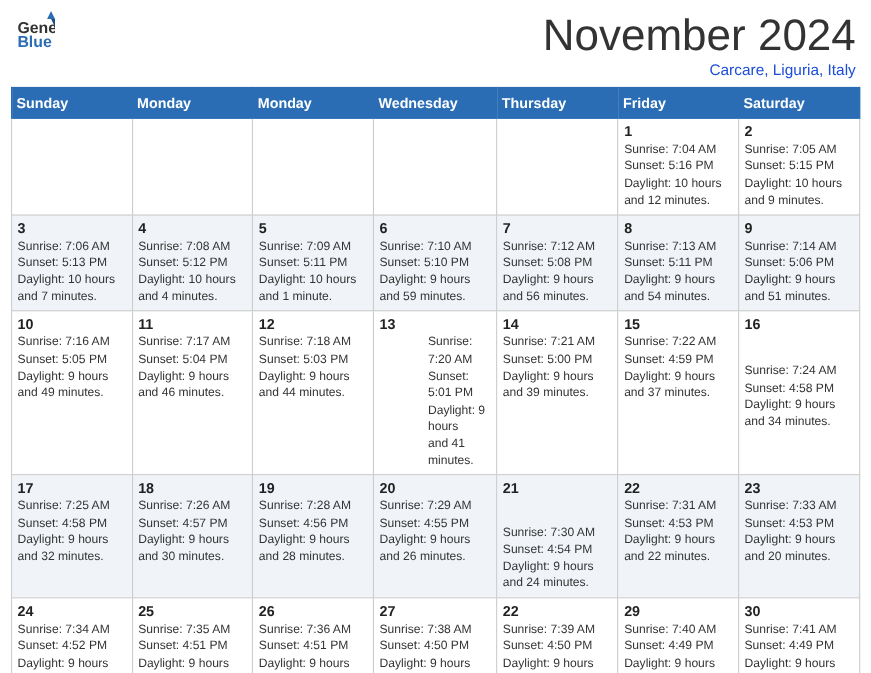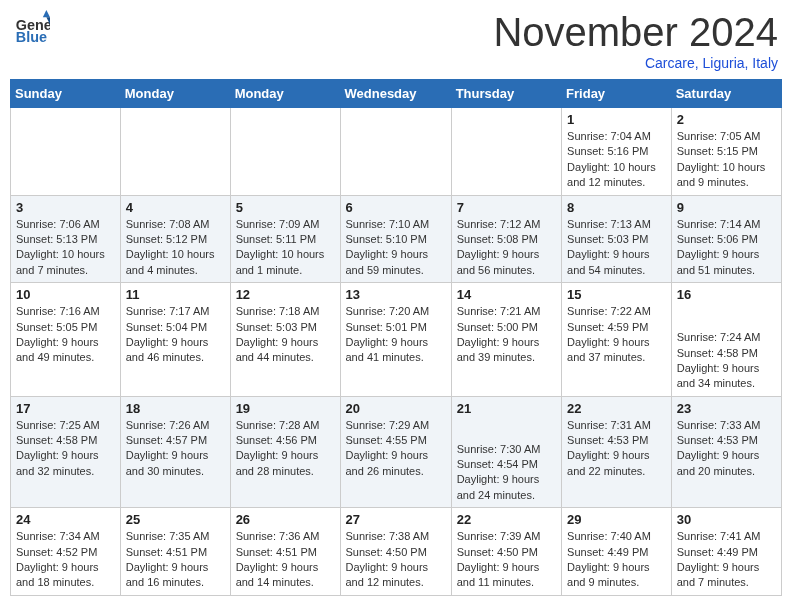--- a/index.html
+++ b/index.html
@@ -164,21 +164,21 @@
         <td>
           <div class="day-number">7</div>
           <div class="day-info" style="white-space: pre-line;">Sunrise: 7:12 AM
 Sunset: 5:08 PM
 Daylight: 9 hours
 and 56 minutes.</div>
         </td>
         <td>
           <div class="day-number">8</div>
           <div class="day-info" style="white-space: pre-line;">Sunrise: 7:13 AM
-Sunset: 5:03 PM
+Sunset: 5:11 PM
 Daylight: 9 hours
 and 54 minutes.</div>
         </td>
         <td>
           <div class="day-number">9</div>
           <div class="day-info" style="white-space: pre-line;">Sunrise: 7:14 AM
 Sunset: 5:06 PM
 Daylight: 9 hours
 and 51 minutes.</div>
         </td>
@@ -200,21 +200,21 @@
         </td>
         <td>
           <div class="day-number">12</div>
           <div class="day-info" style="white-space: pre-line;">Sunrise: 7:18 AM
 Sunset: 5:03 PM
 Daylight: 9 hours
 and 44 minutes.</div>
         </td>
         <td>
           <div class="day-number">13</div>
-          <div class="day-info" style="white-space: pre-line;">Sunrise: 7:20 AM
+          <div class="day-info" style="white-space: pre-line; margin-left: 44px;">Sunrise: 7:20 AM
 Sunset: 5:01 PM
 Daylight: 9 hours
 and 41 minutes.</div>
         </td>
         <td>
           <div class="day-number">14</div>
           <div class="day-info" style="white-space: pre-line;">Sunrise: 7:21 AM
 Sunset: 5:00 PM
 Daylight: 9 hours
 and 39 minutes.</div>

